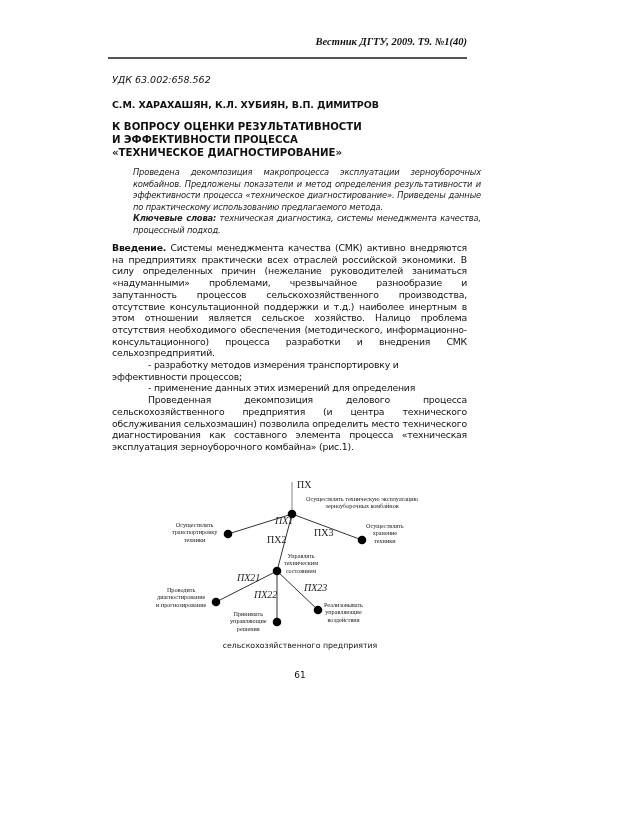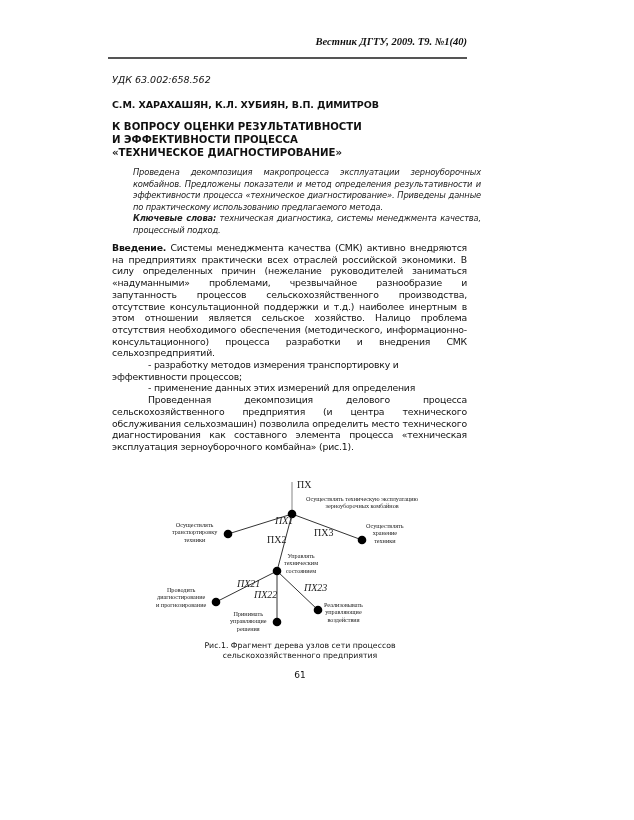--- a/index.html
+++ b/index.html
@@ -100,21 +100,21 @@
     <div>Осуществлять</div>
     <div>хранение</div>
     <div>техники</div>
   </div>
   <div class="fig-label" style="left:144px; top:74px;">
     <div>Управлять</div>
     <div>техническим</div>
     <div>состоянием</div>
   </div>
 
-  <div class="edge-label" style="left:97px; top:94px;margin-top:6px;">ПХ21</div>
+  <div class="edge-label" style="left:97px; top:94px;">ПХ21</div>
   <div class="edge-label" style="left:114px; top:111px;">ПХ22</div>
   <div class="edge-label" style="left:164px; top:104px;">ПХ23</div>
 
   <div class="fig-label" style="left:16px; top:108px;">
     <div>Проводить</div>
     <div>диагностирование</div>
     <div>и прогнозирование</div>
   </div>
   <div class="fig-label" style="left:90px; top:132px;">
     <div>Принимать</div>
@@ -122,17 +122,16 @@
     <div>решения</div>
   </div>
   <div class="fig-label" style="left:184px; top:123px;">
     <div>Реализовывать</div>
     <div>управляющие</div>
     <div>воздействия</div>
   </div>
 </div>
 
 <div id="caption" class="abs">
-  <div>Рис.1. Фрагмент дерева узлов сети процессов</div>
   <div>сельскохозяйственного предприятия</div>
 </div>
 
 <div id="page-number" class="abs">61</div>
 
 </body></html>

